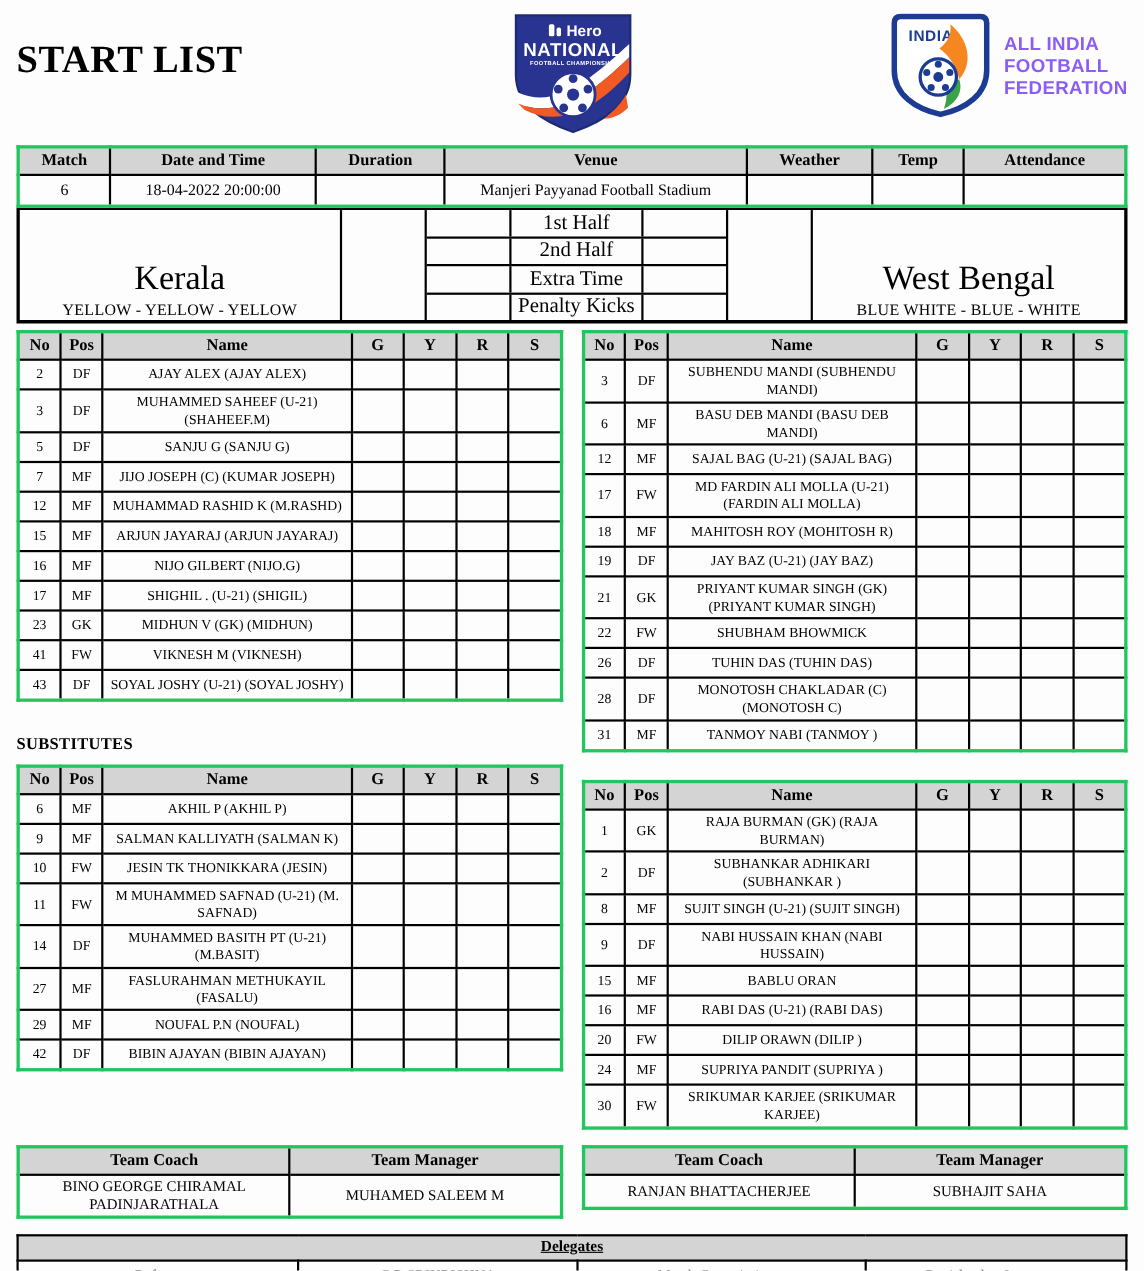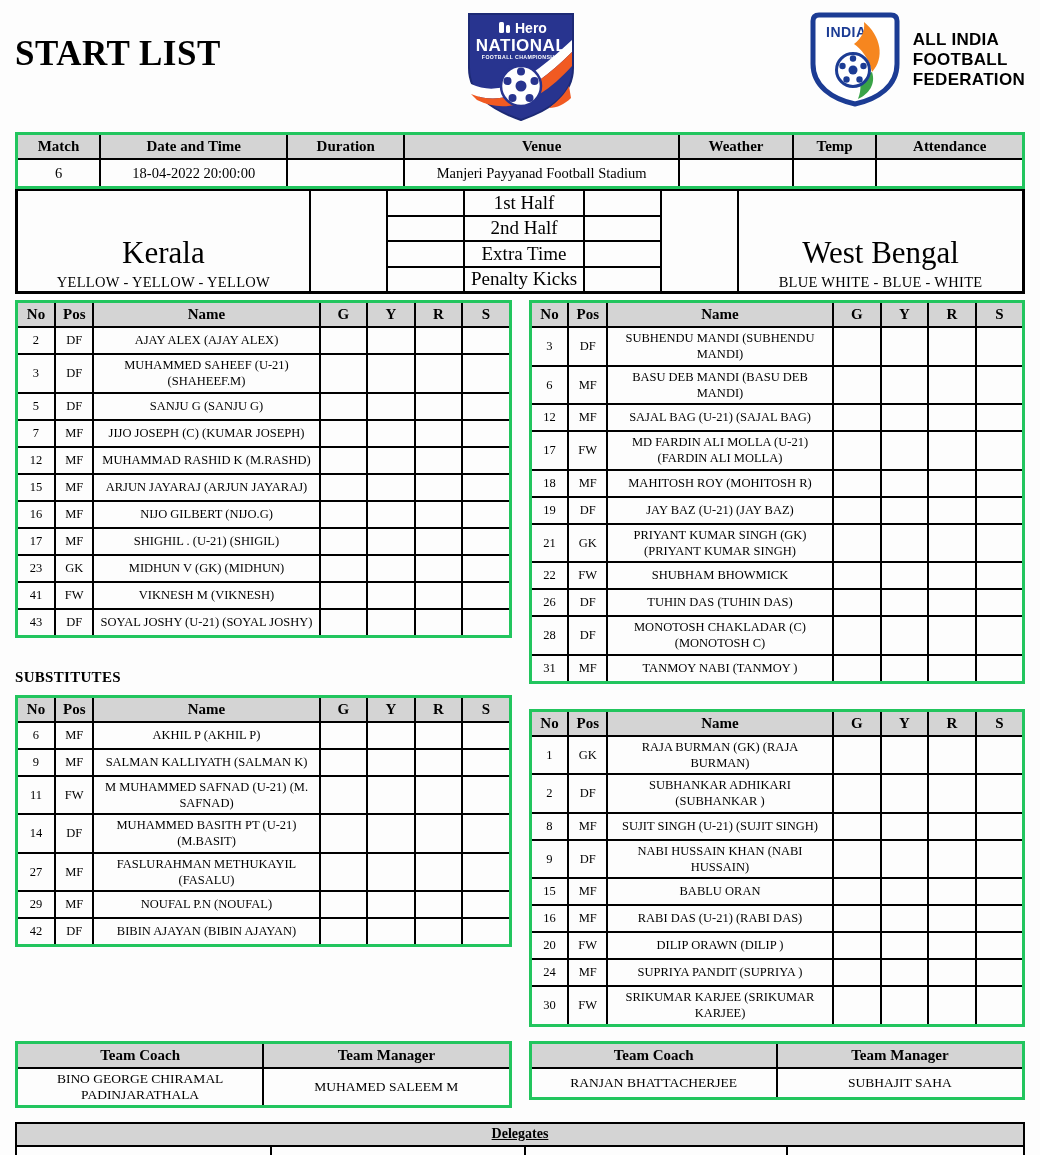--- a/index.html
+++ b/index.html
@@ -4,21 +4,21 @@
 <style>
   html,body{margin:0;padding:0;background:#fdfdfd;}
   body{width:1040px;height:1155px;overflow:hidden;font-family:"Liberation Serif",serif;color:#000;}
   .page{padding:0 15px;}
 
   
   .hdr{position:relative;height:132px;}
   .title{position:absolute;left:0;top:34px;font-size:35px;font-weight:bold;letter-spacing:.5px;font-family:"Liberation Serif",serif;}
   .hero-logo{position:absolute;left:448px;top:12px;}
   .aiff{position:absolute;right:0;top:12px;display:flex;align-items:center;gap:12px;}
-  .aiff-text{font-family:"Liberation Sans",sans-serif;font-weight:bold;font-size:17px;line-height:1.18;color:#000000;letter-spacing:.3px;white-space:pre-line;}
+  .aiff-text{font-family:"Liberation Sans",sans-serif;font-weight:bold;font-size:17px;line-height:1.18;color:#8b5cf6;letter-spacing:.3px;white-space:pre-line;}
 
   
   table.grid{border-collapse:collapse;border:3px solid #22c55e;width:100%;table-layout:fixed;}
   table.grid th,table.grid td{border:2px solid #000;padding:2px 3px;text-align:center;vertical-align:middle;}
   table.grid th{background:#d4d4d4;font-size:15px;font-weight:bold;padding:3px 2px;}
 
   .match td{font-size:14.5px;height:22px;}
 
   
   .banner{display:flex;border:3px solid #000;border-top-width:2px;height:100px;align-items:stretch;}
@@ -326,20 +326,29 @@
               <td class="name-cell">AKHIL P (AKHIL P)</td>
               <td></td>
               <td></td>
               <td></td>
               <td></td>
             </tr>
             <tr>
               <td>9</td>
               <td>MF</td>
               <td class="name-cell">SALMAN KALLIYATH (SALMAN K)</td>
+              <td></td>
+              <td></td>
+              <td></td>
+              <td></td>
+            </tr>
+            <tr>
+              <td>10</td>
+              <td>FW</td>
+              <td class="name-cell">JESIN TK THONIKKARA (JESIN)</td>
               <td></td>
               <td></td>
               <td></td>
               <td></td>
             </tr>
             <tr>
               <td>11</td>
               <td>FW</td>
               <td class="name-cell">M MUHAMMED SAFNAD (U-21) (M. SAFNAD)</td>
               <td></td>

